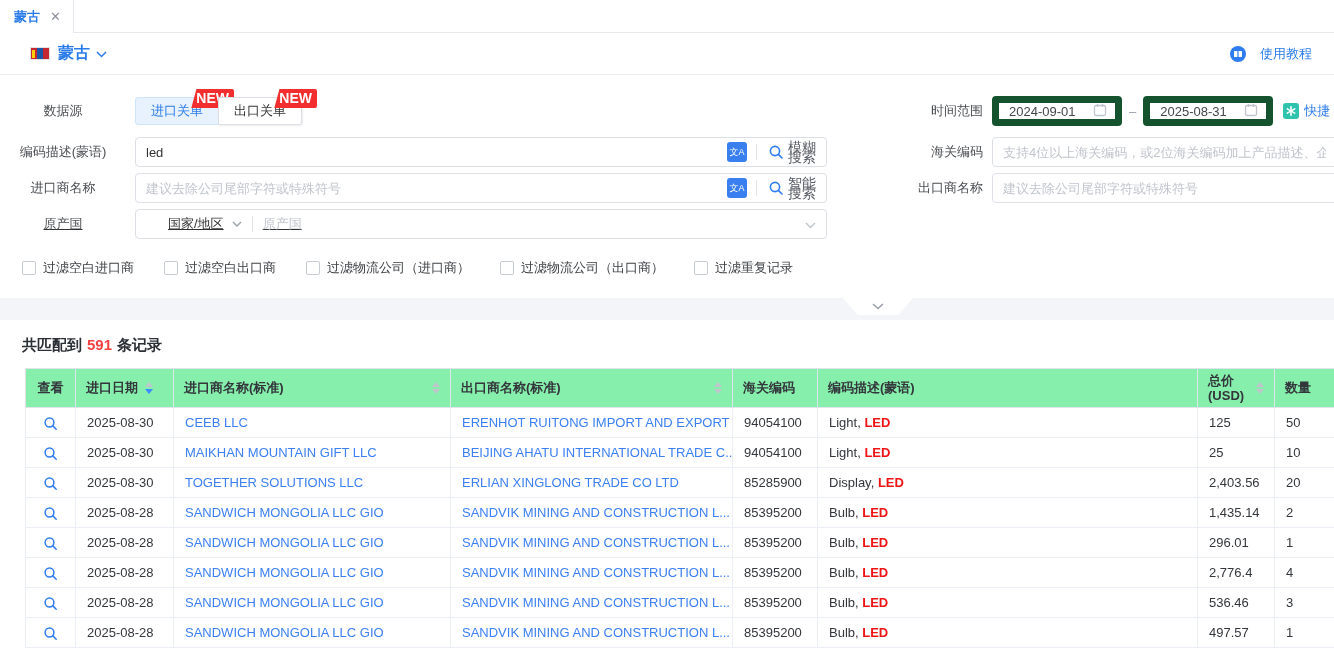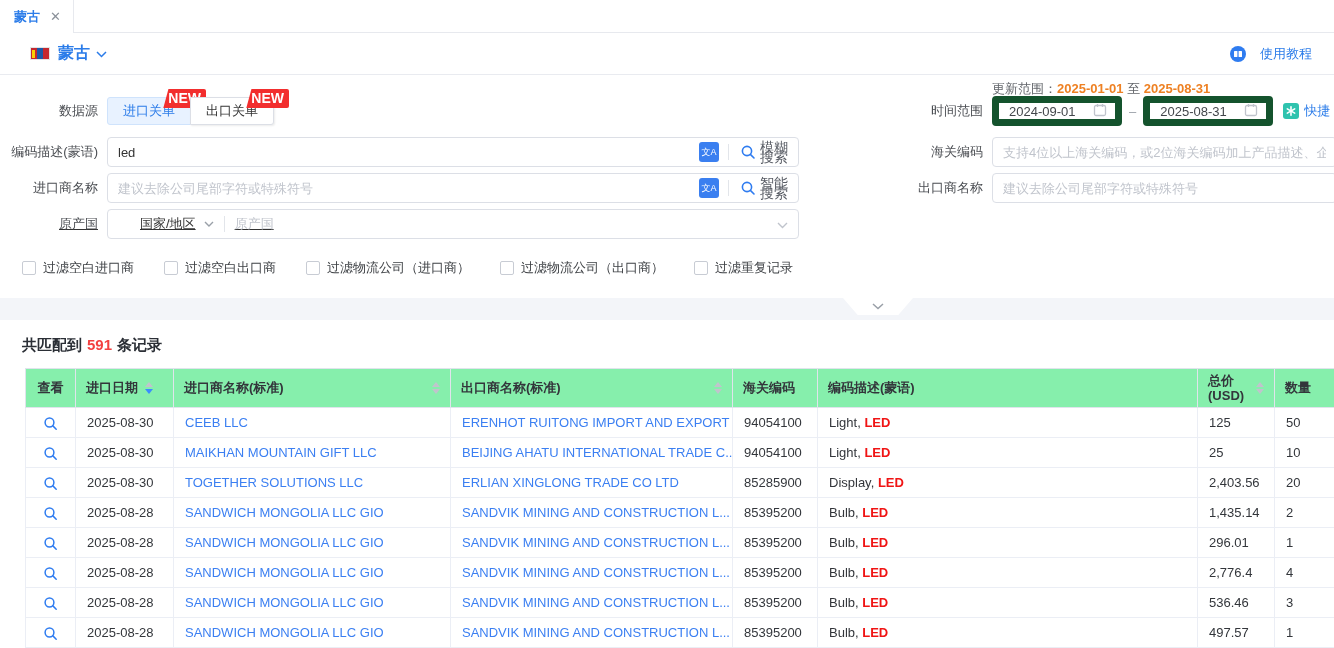--- a/index.html
+++ b/index.html
@@ -21,21 +21,21 @@
   .flag .r { flex:1; background:#c4272f; position:relative; }
   .flag .b { flex:1; background:#1a58a7; }
   .flag .soyombo { position:absolute; left:1px; top:2px; width:3px; height:8px; background:#f9cf02; }
   .country-name { margin-left:8px; color:#2b7ce9; font-size:16px; font-weight:bold; }
   .head-chevron { margin-left:6px; }
   .tutorial { margin-left:auto; display:flex; align-items:center; gap:14px; color:#2b7ce9; cursor:pointer; }
 
   
   .filters { position:absolute; top:75px; left:0; right:0; height:223px; background:#fff; }
   .frow { position:absolute; display:flex; align-items:center; }
-  .flabel { width:107px; text-align:right; padding-right:9px; color:#4a4d52; }
+  .flabel { width:135px; text-align:center; padding-right:9px; color:#4a4d52; }
   .flabel-r { width:120px; text-align:right; padding-right:9px; color:#4a4d52; }
 
   .update-range { position:absolute; top:5px; left:992px; color:#63666b; }
   .update-range b { color:#ee8123; }
 
   
   .ds-tab { position:relative; height:28px; padding:0 15px; display:flex; align-items:center; border:1px solid #dcdfe6;
             background:#fff; cursor:pointer; }
   .ds-tab.active { background:#e8f2ff; border-color:#cfe3fc; color:#2b7ce9; }
   .ds-tab + .ds-tab { margin-left:-1px; border-radius:0 3px 3px 0; box-shadow:1px 1px 2px rgba(0,0,0,.08); }
@@ -136,25 +136,20 @@
           <circle cx="8" cy="8" r="8" fill="#2f7cf0"></circle>
           <rect x="4" y="5" width="3.4" height="6" rx="0.6" fill="#fff"></rect>
           <rect x="8.6" y="5" width="3.4" height="6" rx="0.6" fill="#fff"></rect>
         </svg>
       <span>使用教程</span>
     </span>
   </div>
 
   <div class="filters">
 
-    <div class="update-range">
-      <span>更新范围：</span><b>2025-01-01</b>
-      <span>至</span>
-      <b>2025-08-31</b>
-    </div>
 
     <div class="frow" style="top:22px; left:0;">
       <span class="flabel">数据源</span>
       <div style="display:flex;">
         <div class="ds-tab active">
           <span>进口关单</span>
           <span class="new-badge">NEW</span>
         </div>
         <div class="ds-tab">
           <span>出口关单</span>

